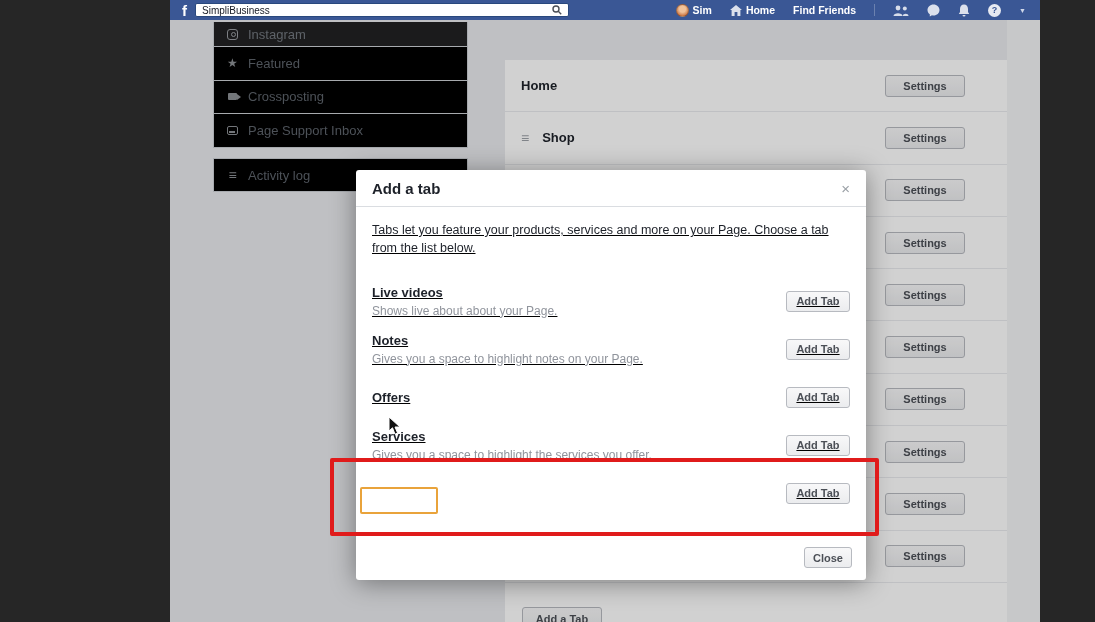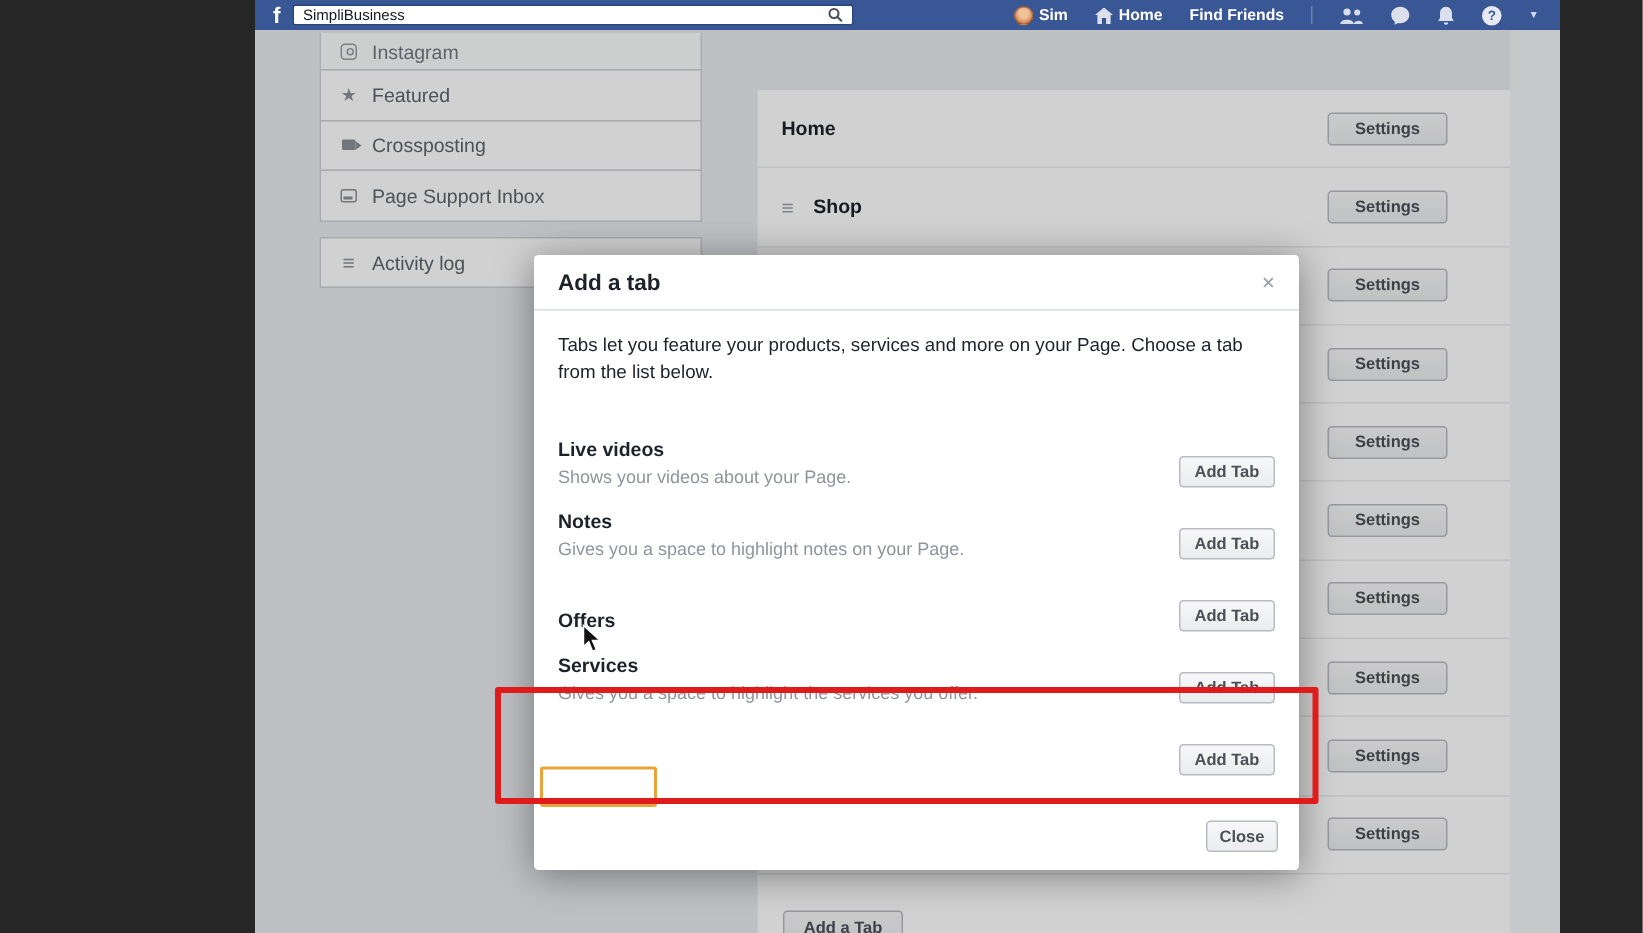--- a/index.html
+++ b/index.html
@@ -21,21 +21,21 @@
   .nav-sep { width:1px; height:12px; background:rgba(255,255,255,.25); margin-left:18px; }
 
   
   .dim { position:absolute; left:0; top:20px; right:0; bottom:0; background:rgba(0,0,0,0.18); z-index:5; }
 
   
   .rail { position:absolute; right:0; top:20px; width:33px; bottom:0; background:#f3f4f6; z-index:1; }
 
   
   .sidebar { position:absolute; left:43px; top:22px; width:255px; z-index:1; }
-  .side-item { background:#ffffff; border:1px solid #ccd0d5; margin-top:-1px; height:34.6px; display:flex; align-items:center; padding:0 12px; gap:9px; font-size:13px; color:#5e646c; }
+  .side-item { background:#000000; border:1px solid #ccd0d5; margin-top:-1px; height:34.6px; display:flex; align-items:center; padding:0 12px; gap:9px; font-size:13px; color:#5e646c; }
   .side-item.cut { height:25px; margin-top:0; border-top:none; opacity:.85; }
   .side-item.gap { margin-top:10px; }
   .s-icon { width:13px; display:flex; align-items:center; justify-content:center; color:#8d9095; flex:0 0 13px; }
   .icon-insta { width:11px; height:11px; border:1.5px solid #8d9095; border-radius:3px; position:relative; }
   .icon-insta::after { content:""; position:absolute; left:2.5px; top:2.5px; width:3px; height:3px; border:1px solid #8d9095; border-radius:50%; }
   .glyph { font-size:12px; line-height:1; }
   .icon-cam { width:9px; height:7px; background:#8d9095; border-radius:1px; position:relative; }
   .icon-cam::after { content:""; position:absolute; right:-4px; top:0.5px; border-left:4px solid #8d9095; border-top:3px solid transparent; border-bottom:3px solid transparent; }
   .icon-inbox { width:11px; height:9px; border:1.5px solid #8d9095; border-radius:2px; position:relative; }
   .icon-inbox::after { content:""; position:absolute; left:1px; bottom:1px; width:6px; height:2px; background:#8d9095; }
@@ -48,23 +48,23 @@
   .card-row .menu-glyph { color:#9da1a8; margin-right:13px; }
   .btn { background:linear-gradient(#f8f8f9,#ebecee); border:1px solid #b7bac0; border-radius:3px; color:#4b4f56; font-weight:700; font-size:11px; font-family:inherit; display:flex; align-items:center; justify-content:center; cursor:pointer; }
   .settings-btn { margin-left:auto; width:80px; height:22px; }
   .bottom-addtab { position:absolute; left:352px; top:607px; width:80px; height:24px; z-index:1; }
 
   
   .modal { position:absolute; left:186px; top:170px; width:510px; height:410px; background:#fff; z-index:10; border-radius:3px; box-shadow:0 3px 26px rgba(0,0,0,.4); display:flex; flex-direction:column; }
   .modal-header { height:37px; flex:0 0 37px; border-bottom:1px solid #dadde1; display:flex; align-items:center; padding:0 16px; }
   .modal-title { font-weight:700; font-size:15px; color:#1d2129; }
   .modal-close { margin-left:auto; color:#9aa0a6; font-size:15px; line-height:1; cursor:pointer; }
-  .modal-body { padding:14px 16px 0 16px; flex:1; }
+  .modal-body { padding:14px 16px 0 16px; flex:1;text-decoration:underline; }
   .modal-desc { font-size:12.5px; line-height:18px; color:#1d2129; margin-bottom:20px; }
-  .tab-row { height:48px; display:flex; align-items:flex-end; }
+  .tab-row { height:48px; display:flex; align-items:center; }
   .tab-text { position:relative; }
   .tab-title { font-weight:700; font-size:13px; color:#1d2129; }
   .tab-sub { font-size:12px; color:#90949c; margin-top:4px; }
   .addtab-btn { margin-left:auto; width:64px; height:21px; }
   .orange-box { position:absolute; left:-12px; top:-6px; width:78px; height:27px; border:2px solid #e9a33b; border-radius:2px; }
   .modal-footer { flex:0 0 37px; border-top:1px solid #dadde1; display:flex; align-items:center; justify-content:flex-end; padding:12px 14px; }
   .close-btn { width:48px; height:21px; }
 
   
   .red-box { position:absolute; left:160px; top:458px; width:549px; height:78px; border:4px solid #e01b1b; border-radius:2px; z-index:30; }
@@ -210,21 +210,21 @@
     <div class="modal-header">
       <span class="modal-title">Add a tab</span>
       <span class="modal-close">×</span>
     </div>
     <div class="modal-body">
       <div class="modal-desc">Tabs let you feature your products, services and more on your Page. Choose a tab from the list below.</div>
 
       <div class="tab-row">
         <div class="tab-text">
           <div class="tab-title">Live videos</div>
-          <div class="tab-sub">Shows your videos about your Page.</div>
+          <div class="tab-sub">Shows live about about your Page.</div>
         </div>
         <button class="btn addtab-btn">Add Tab</button>
       </div>
 
       <div class="tab-row">
         <div class="tab-text">
           <div class="tab-title">Notes</div>
           <div class="tab-sub">Gives you a space to highlight notes on your Page.</div>
         </div>
         <button class="btn addtab-btn">Add Tab</button>

